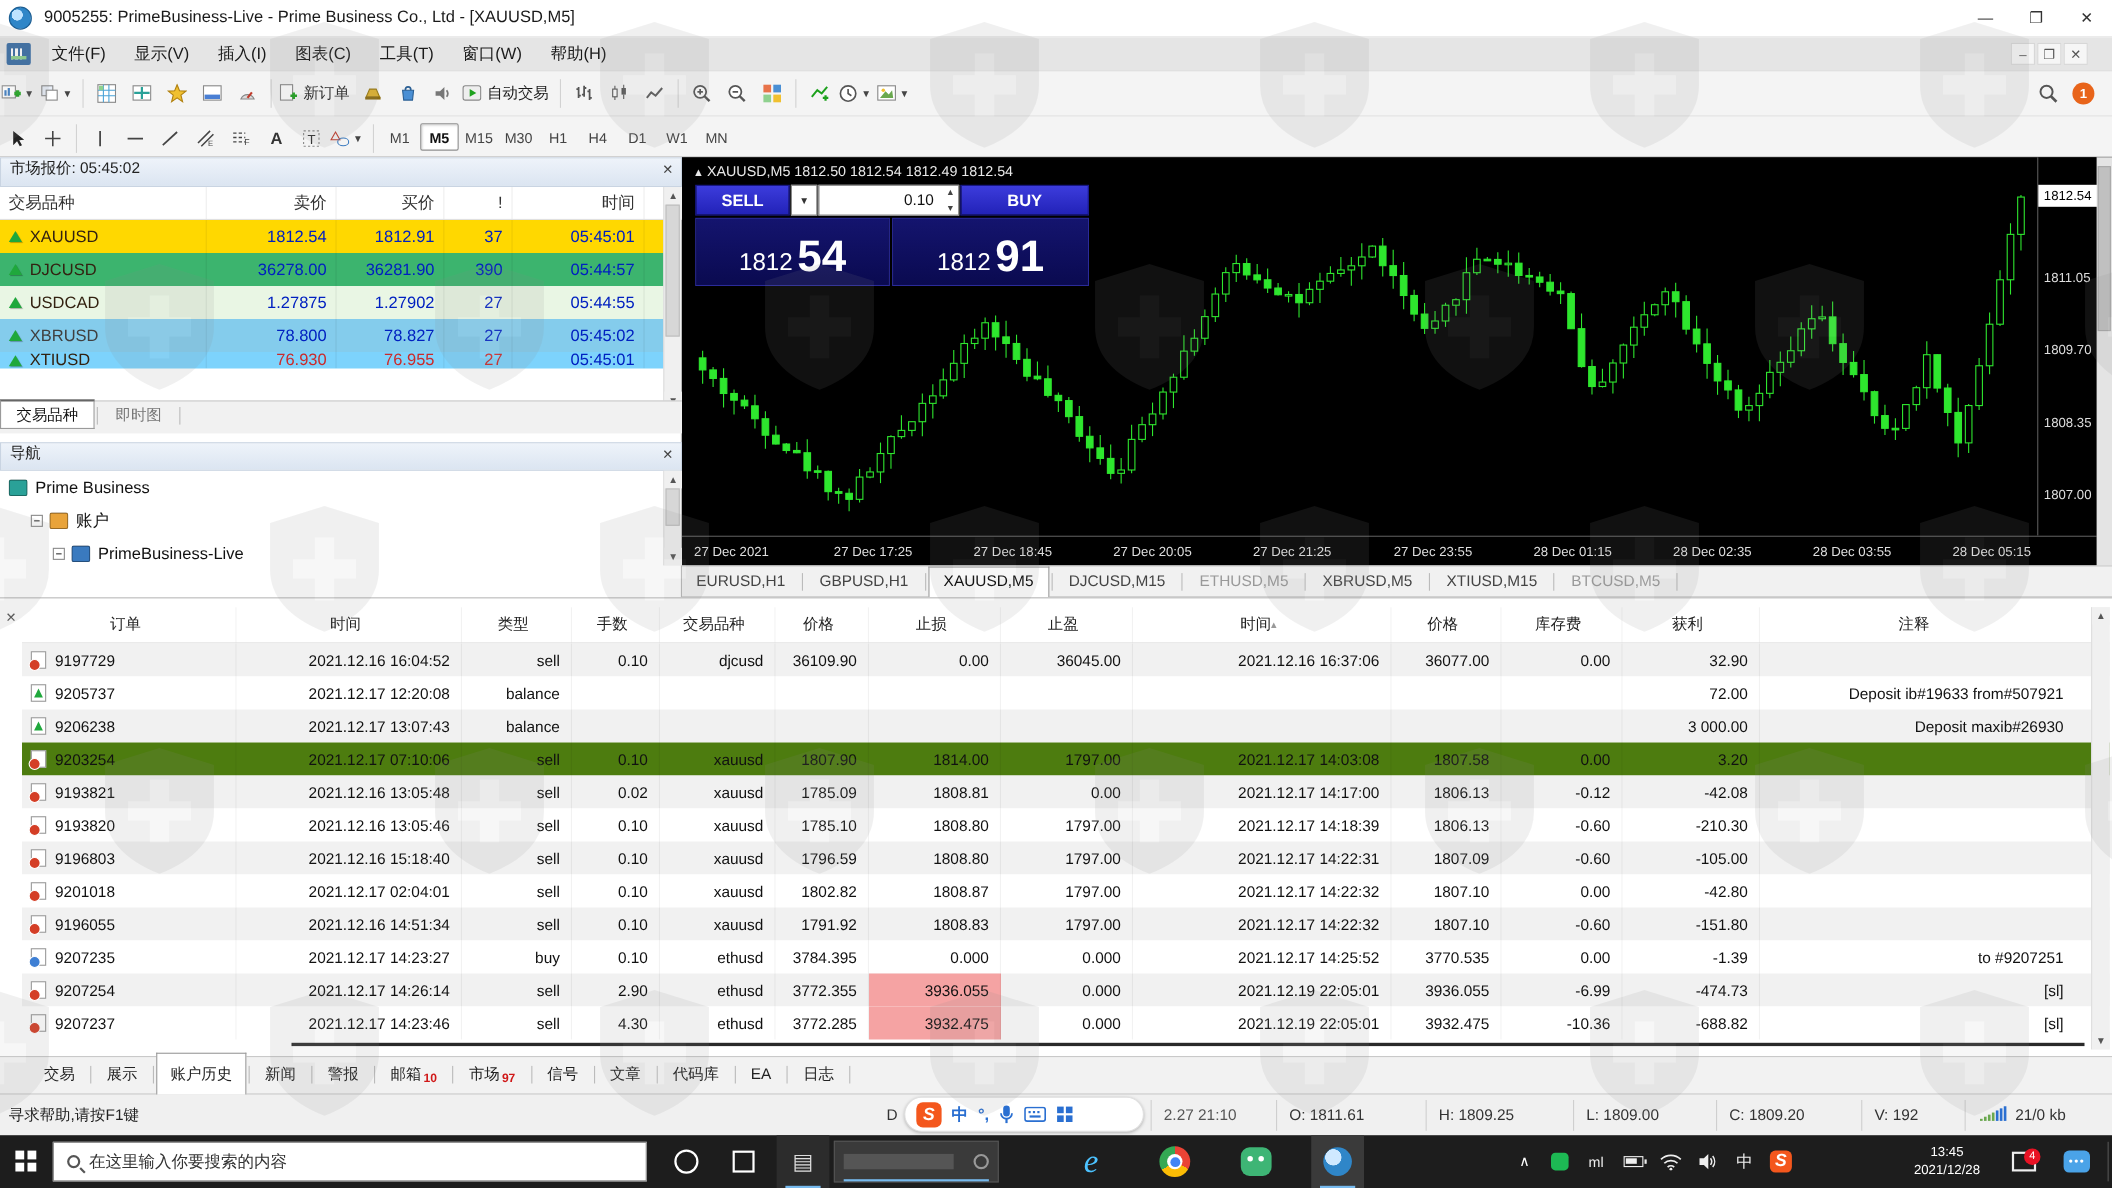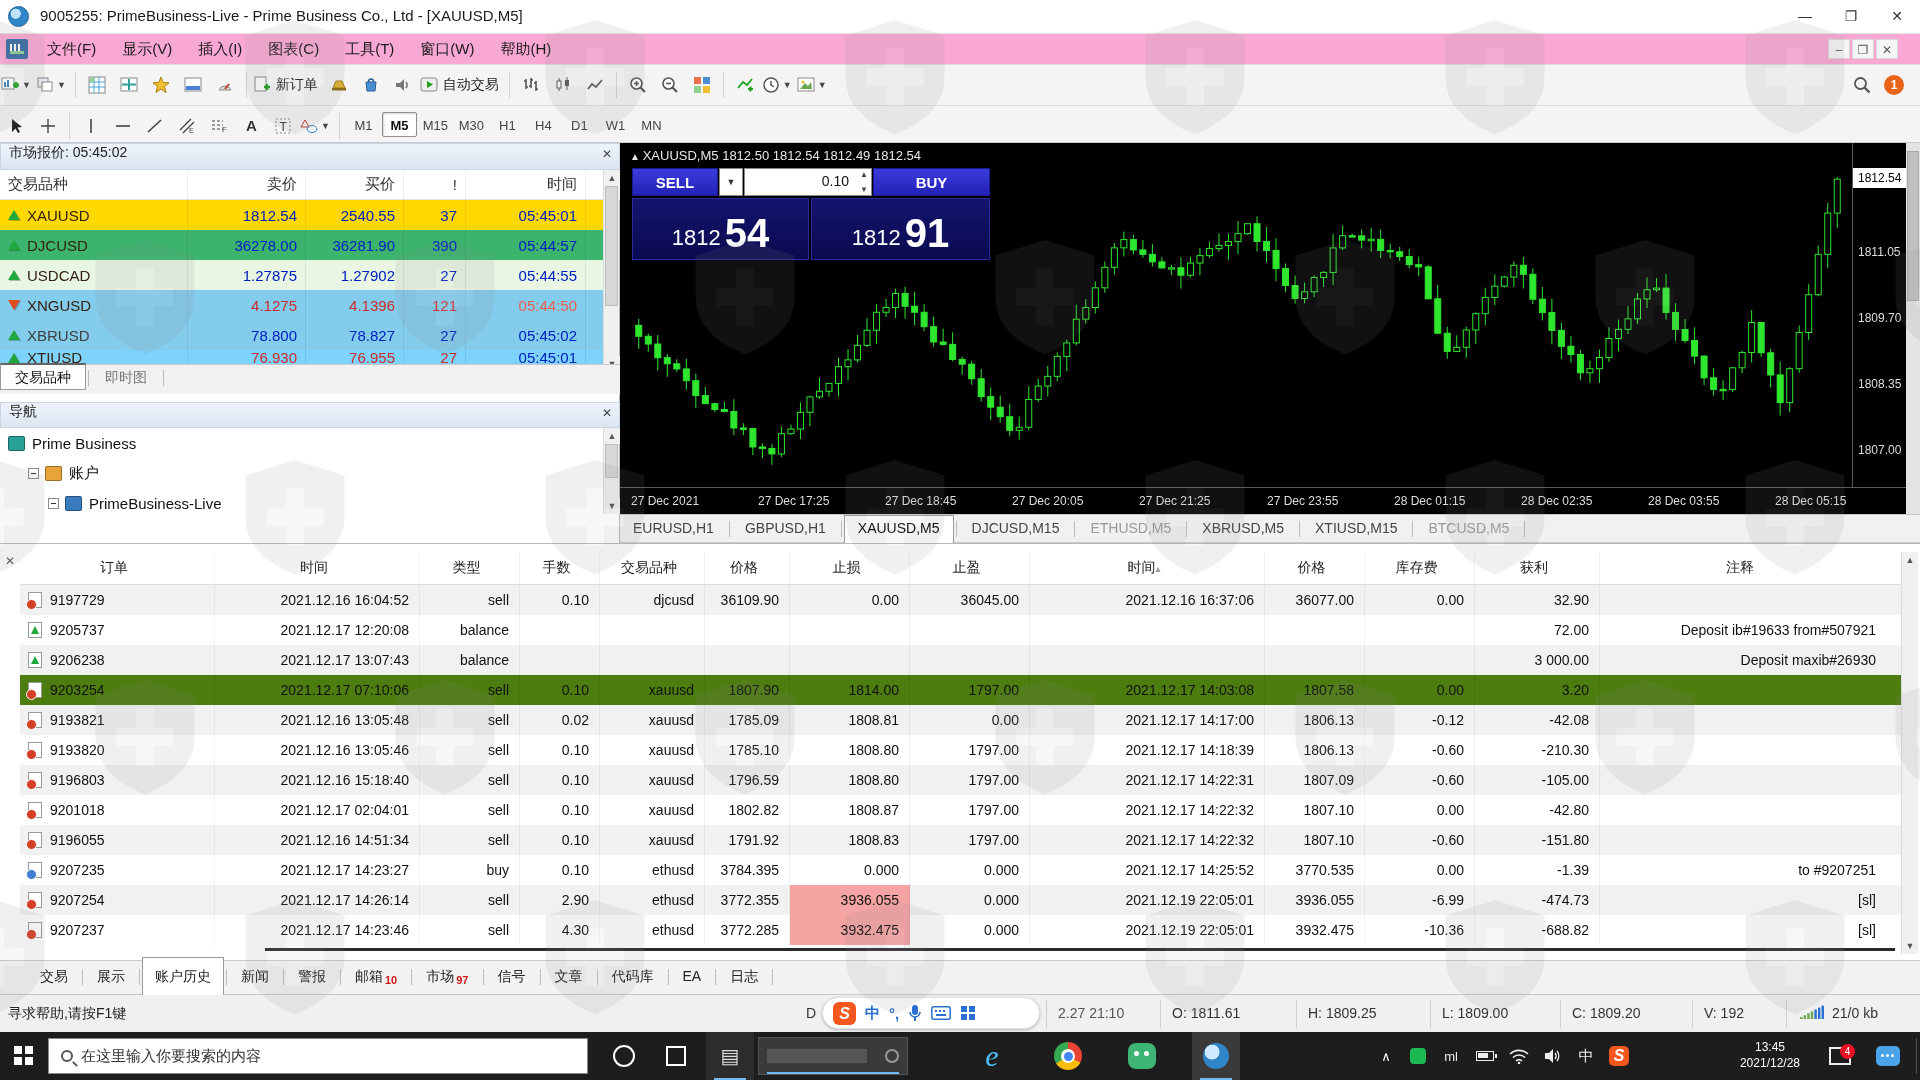--- a/index.html
+++ b/index.html
@@ -9,21 +9,21 @@
   #stage { position:relative; width:1920px; height:1080px; background:#fff;border-radius:31px; }
 
   
   #titlebar { left:0; top:0; width:1920px; height:34px; background:#fff; border-bottom:1px solid #e3e3e3; }
   #title-text { left:40px; top:7px; font-size:15px; color:#1a1a1a; white-space:nowrap; }
   .winctl { top:0; width:46px; height:33px; text-align:center; line-height:33px; font-size:14px; color:#333; }
   #app-logo { left:8px; top:6px; width:21px; height:21px; border-radius:50%;
     background:radial-gradient(circle at 35% 35%, #bfe3ff 0 28%, #2f86c8 30% 100%); border:1px solid #1c5e93; }
 
   
-  #menubar { left:0; top:34px; width:1920px; height:31px; background:#f9a8d4; border-bottom:1px solid #dcdcdc; }
+  #menubar { left:0; top:34px; width:1920px; height:31px; background:#e5e5e5; border-bottom:1px solid #dcdcdc; }
   .menu-item { display:inline-block; padding:6px 13px 0 13px; font-size:15px; color:#1a1a1a; height:31px; }
   #menubar-icon { left:6px; top:5px; width:22px; height:20px; background:#3a6ea5; border-radius:2px; }
   #menubar-icon:after{content:"";position:absolute;left:4px;top:5px;width:14px;height:10px;background:
     linear-gradient(to top,#8fd18f 0 3px,transparent 3px),linear-gradient(to right,#fff 0 2px,transparent 2px 4px,#fff 4px 6px,transparent 6px 8px,#fff 8px 10px,transparent 10px);}
   .mdictl { top:39px; width:22px; height:20px; text-align:center; line-height:20px; font-size:12px; color:#555; border:1px solid #d7d7d7; background:#f6f6f6; }
 
   
   #toolbar1 { left:0; top:65px; width:1920px; height:41px; background:#f4f4f4; border-bottom:1px solid #dcdcdc; }
   #toolbar2 { left:0; top:106px; width:1920px; height:37px; background:#f4f4f4; border-bottom:1px solid #c9c9c9; }
   .tbtn { display:inline-flex; align-items:center; justify-content:center; height:30px; min-width:30px;
@@ -364,21 +364,21 @@
         </div>
       </div>
     <div class="abs" id="mw-rows">
         <div class="mw-row" style="background: rgb(255, 216, 0);">
           <div class="mw-grid">
             <div>
               <span class="arrow-up"></span>
               <span style="color: rgb(51, 34, 17);">XAUUSD</span>
             </div>
             <div class="r" style="color: rgb(0, 32, 192);">1812.54</div>
-            <div class="r" style="color: rgb(0, 32, 192);">2540.55</div>
+            <div class="r" style="color: rgb(0, 32, 192);">1812.91</div>
             <div class="r" style="color: rgb(0, 32, 192);">37</div>
             <div class="r" style="color: rgb(0, 32, 192);">05:45:01</div>
             <div></div>
           </div>
         </div>
         <div class="mw-row" style="background: rgb(60, 180, 110);">
           <div class="mw-grid">
             <div>
               <span class="arrow-up"></span>
               <span style="color: rgb(51, 34, 17);">DJCUSD</span>
@@ -393,33 +393,20 @@
         <div class="mw-row" style="background: rgb(233, 246, 228);">
           <div class="mw-grid">
             <div>
               <span class="arrow-up"></span>
               <span style="color: rgb(51, 34, 17);">USDCAD</span>
             </div>
             <div class="r" style="color: rgb(0, 32, 192);">1.27875</div>
             <div class="r" style="color: rgb(0, 32, 192);">1.27902</div>
             <div class="r" style="color: rgb(0, 32, 192);">27</div>
             <div class="r" style="color: rgb(0, 32, 192);">05:44:55</div>
-            <div></div>
-          </div>
-        </div>
-        <div class="mw-row" style="background: rgb(132, 204, 236);">
-          <div class="mw-grid">
-            <div>
-              <span class="arrow-down"></span>
-              <span style="color: rgb(51, 34, 17);">XNGUSD</span>
-            </div>
-            <div class="r" style="color: rgb(204, 42, 42);">4.1275</div>
-            <div class="r" style="color: rgb(204, 42, 42);">4.1396</div>
-            <div class="r" style="color: rgb(204, 42, 42);">121</div>
-            <div class="r" style="color: rgb(232, 96, 79);">05:44:50</div>
             <div></div>
           </div>
         </div>
         <div class="mw-row" style="background: rgb(132, 204, 236);">
           <div class="mw-grid">
             <div>
               <span class="arrow-up"></span>
               <span style="color: #404040;">XBRUSD</span>
             </div>
             <div class="r" style="color: rgb(0, 32, 192);">78.800</div>

